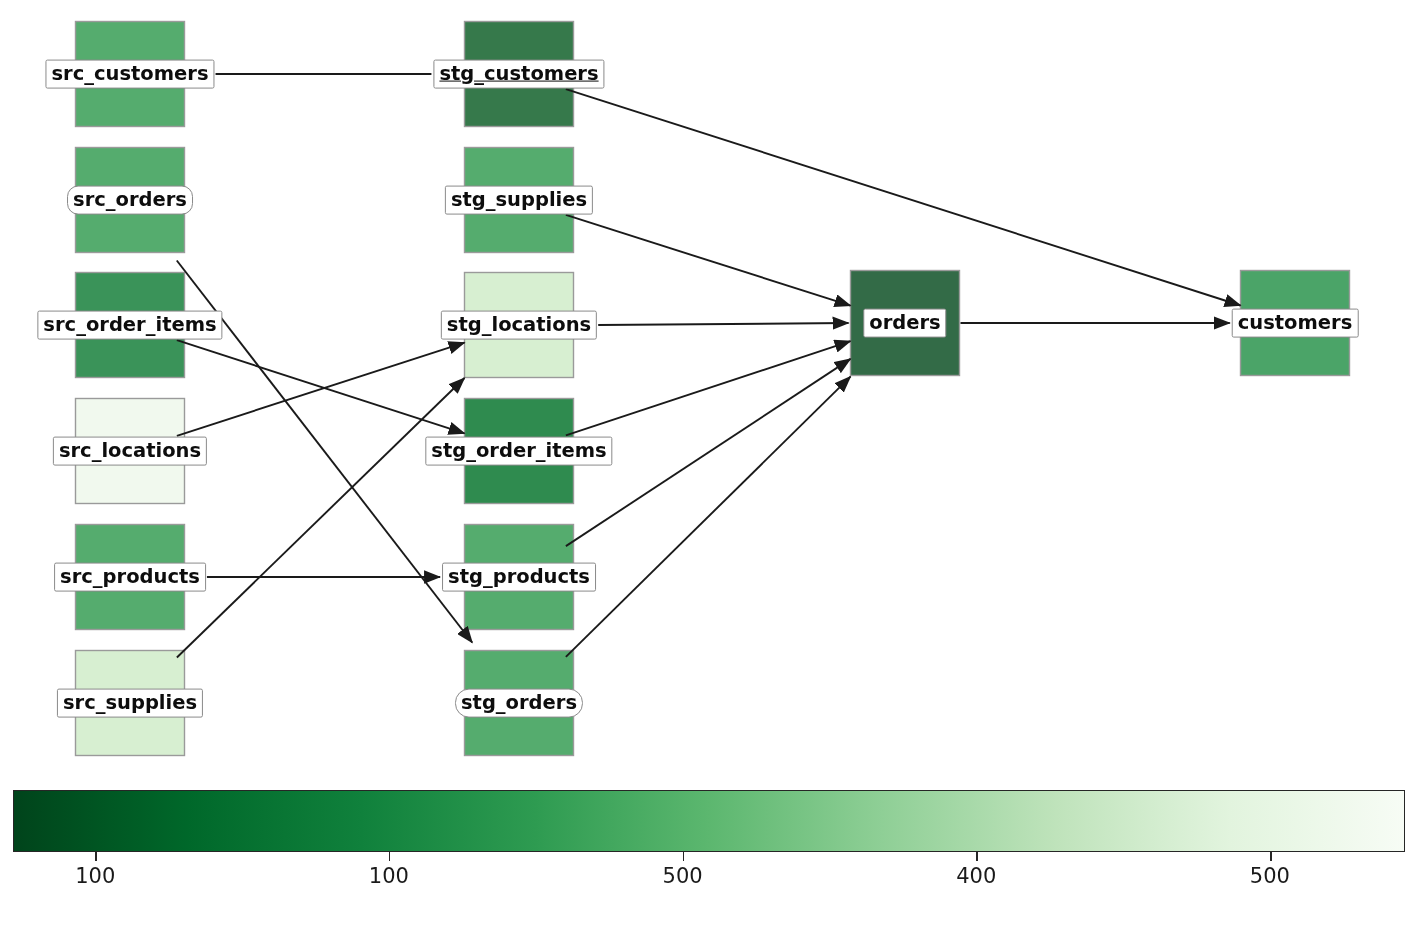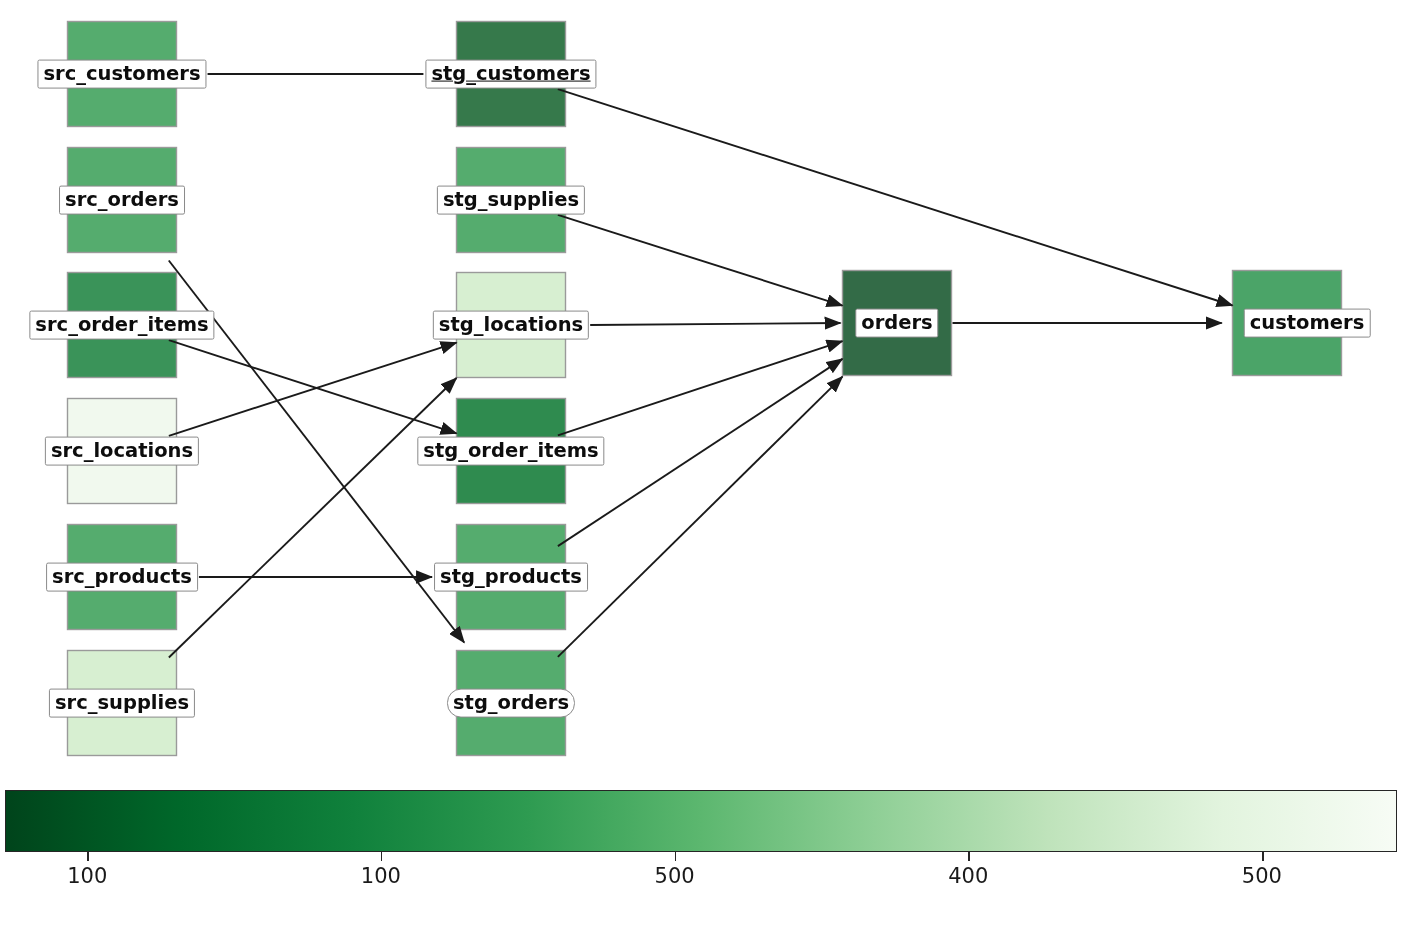--- a/index.html
+++ b/index.html
@@ -3,21 +3,21 @@
 <meta charset="utf-8">
 <style>
   html,body{margin:0;padding:0;}
   body{
     width:1410px;height:926px;
     background:#ffffff;
     font-family:"DejaVu Sans", sans-serif;
     overflow:hidden;
     position:relative;
   }
-  #stage{position:absolute;left:0;top:0;width:1218px;height:926px;}
+  #stage{position:absolute;left:8px;top:0;width:1218px;height:926px;}
   svg.layer{position:absolute;left:0;top:0;width:1410px;height:926px;}
   .node-rect{stroke:#9a9a9a;stroke-width:1.4;}
   .edge{stroke:#1a1a1a;stroke-width:1.9;fill:none;}
   .nodelabel{
     position:absolute;
     transform:translate(-50%,-50%);
     background:#ffffff;
     border:1.4px solid #8a8a8a;
     border-radius:2px;
     padding:2px 5px 3px 5px;
@@ -73,33 +73,33 @@
         <line x1="557.87" y1="435.45761658031086" x2="842.5" y2="341.07253886010363" class="edge" marker-end="url(#arrowhead)"></line>
         <line x1="557.87" y1="546.1580829015544" x2="842.5" y2="358.8626943005181" class="edge" marker-end="url(#arrowhead)"></line>
         <line x1="557.87" y1="656.8585492227979" x2="842.5" y2="376.65284974093265" class="edge" marker-end="url(#arrowhead)"></line>
         <line x1="557.87" y1="89.03947164948454" x2="1232.5" y2="305.51224226804123" class="edge" marker-end="url(#arrowhead)"></line>
         <line x1="952.5" y1="323" x2="1221.7265625" y2="323" class="edge" marker-end="url(#arrowhead)"></line>
       </g>
   </svg>
 
   <div id="labels-group">
       <div class="nodelabel" style="left: 122px; top: 74px;">src_customers</div>
-      <div class="nodelabel" style="left: 122px; top: 200px;">src_orders</div>
+      <div class="nodelabel" style="left: 122px; top: 200px; border-radius: 11px;">src_orders</div>
       <div class="nodelabel" style="left: 122px; top: 325px;">src_order_items</div>
       <div class="nodelabel" style="left: 122px; top: 451px;">src_locations</div>
       <div class="nodelabel" style="left: 122px; top: 577px;">src_products</div>
       <div class="nodelabel" style="left: 122px; top: 703px;">src_supplies</div>
       <div class="nodelabel" style="left: 511px; top: 74px; text-decoration: underline;">stg_customers</div>
       <div class="nodelabel" style="left: 511px; top: 200px;">stg_supplies</div>
       <div class="nodelabel" style="left: 511px; top: 325px;">stg_locations</div>
       <div class="nodelabel" style="left: 511px; top: 451px;">stg_order_items</div>
       <div class="nodelabel" style="left: 511px; top: 577px;">stg_products</div>
       <div class="nodelabel" style="left: 511px; top: 703px; border-radius: 14px;">stg_orders</div>
       <div class="nodelabel" style="left: 897px; top: 323px;">orders</div>
-      <div class="nodelabel" style="left: 1287px; top: 323px; margin-left: 20px;">customers</div>
+      <div class="nodelabel" style="left: 1287px; top: 323px;">customers</div>
     </div>
 
   <div class="cbar-wrap">
     <div class="cbar" id="colorbar-gradient" style="background: linear-gradient(to right, rgb(0, 68, 27), rgb(0, 104, 42), rgb(16, 129, 60), rgb(46, 155, 81), rgb(92, 183, 111), rgb(143, 207, 150), rgb(191, 227, 187), rgb(226, 244, 222), rgb(247, 252, 245));"></div>
   </div>
   <div id="cticks">
       <div class="ctick" style="left: 87.2278px;"></div>
       <div class="ctlabel" style="left: 87.2278px; text-align: right;">100</div>
       <div class="ctick" style="left: 380.899px;"></div>
       <div class="ctlabel" style="left: 380.899px;">100</div>

